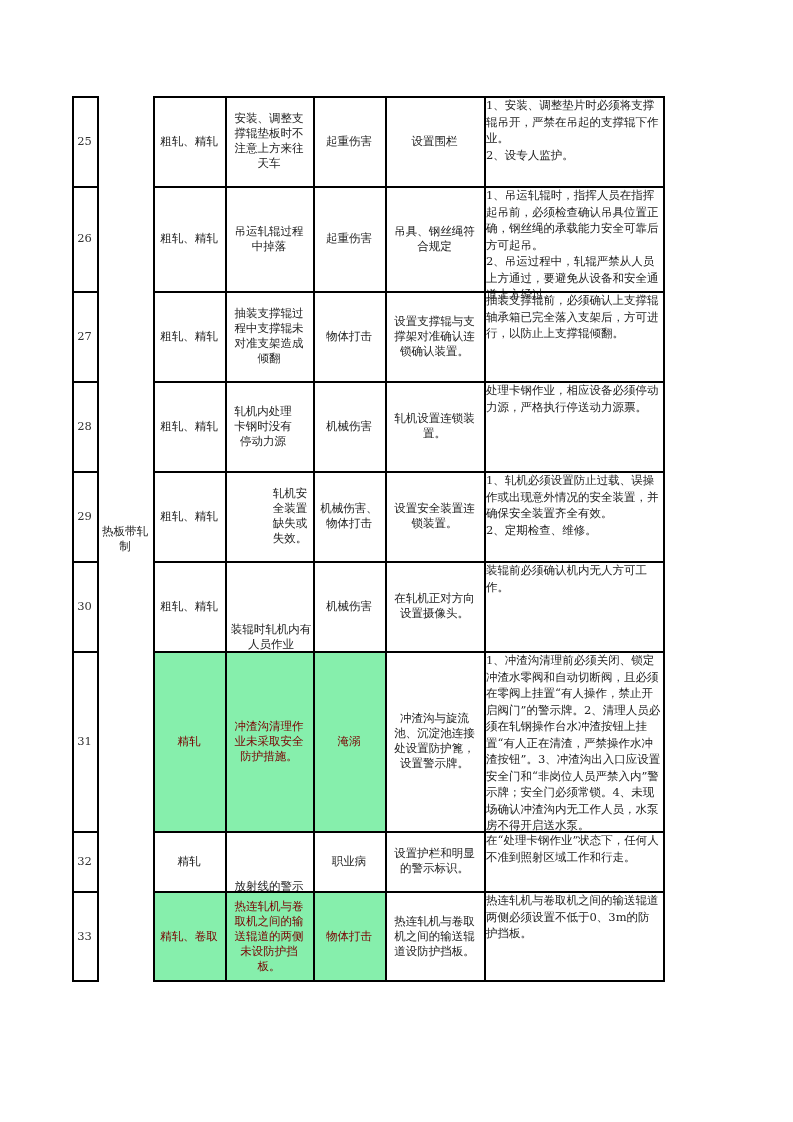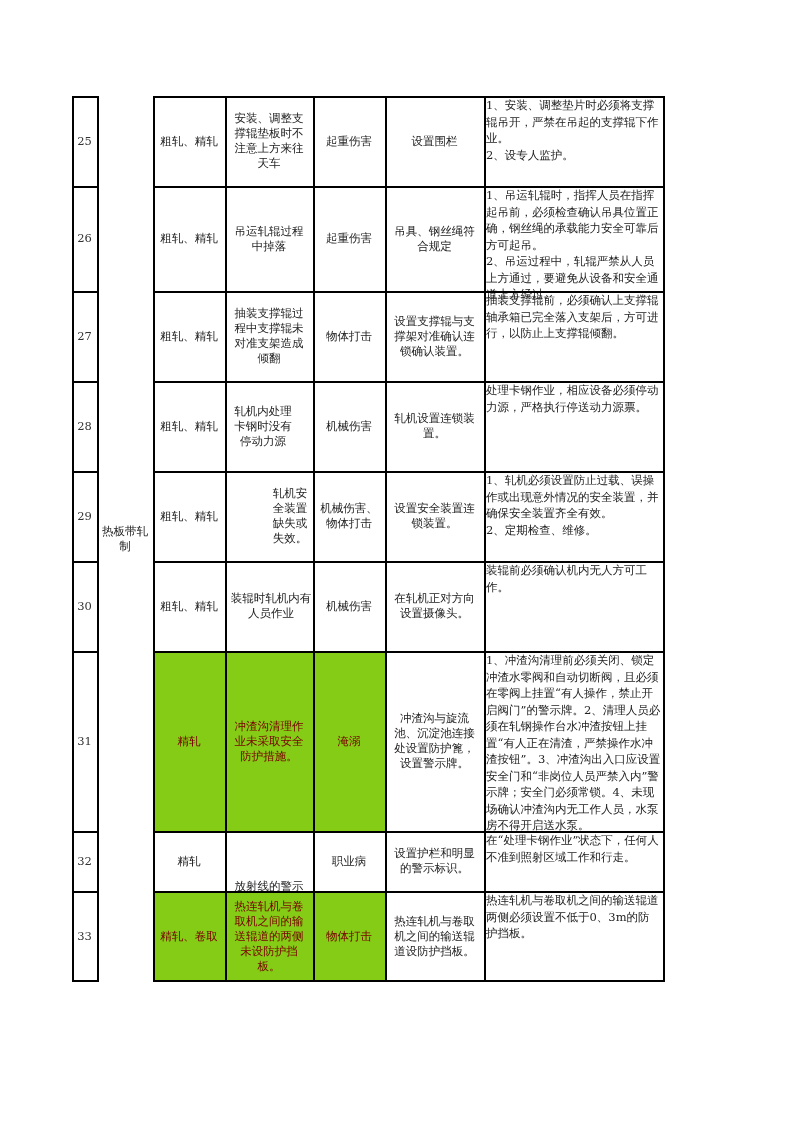--- a/index.html
+++ b/index.html
@@ -2,21 +2,21 @@
 <html><head>
 <meta charset="utf-8">
 <style>
   html, body { margin: 0; padding: 0; background: #ffffff; }
   body { width: 793px; height: 1122px; position: relative; overflow: hidden;
          font-family: "DejaVu Serif", "Liberation Serif", serif; color: #222; }
   .page { position: absolute; left: 0; top: 0; width: 793px; height: 1122px; }
   .cell { position: absolute; box-sizing: border-box; display: flex; align-items: center; justify-content: center;
           text-align: center; font-size: 11.5px; line-height: 15px; padding: 2px 4px; }
   .cell.left { justify-content: flex-start; align-items: flex-start; text-align: left; padding: 1px 2px; line-height: 16.5px; }
-  .cell.red { background: #84cc16; color: #7a0000; }
+  .cell.red { background: #86efac; color: #7a0000; }
   .vline { position: absolute; width: 1.5px; background: #000; }
   .hline { position: absolute; height: 1.5px; background: #000; }
   .num { color: #333; }
   .txt { white-space: pre-line; }
 </style>
 </head>
 <body>
 
 <div class="page">
 
@@ -53,21 +53,21 @@
   <div class="cell num" style="left:72px;top:471px;width:25px;height:90px;">29</div>
   <div class="cell" style="left:153px;top:471px;width:72px;height:90px;">粗轧、精轧</div>
   <div class="cell" style="left:225px;top:471px;width:88px;height:90px;padding-left:46px;">轧机安全装置缺失或失效。</div>
   <div class="cell" style="left:313px;top:471px;width:72px;height:90px;">机械伤害、物体打击</div>
   <div class="cell" style="left:385px;top:471px;width:99px;height:90px;border-radius:31px;">设置安全装置连锁装置。</div>
   <div class="cell left txt" style="left:484px;top:471px;width:179px;height:90px;">1、轧机必须设置防止过载、误操作或出现意外情况的安全装置，并确保安全装置齐全有效。
 2、定期检查、维修。</div>
 
   <div class="cell num" style="left:72px;top:561px;width:25px;height:90px;">30</div>
   <div class="cell" style="left:153px;top:561px;width:72px;height:90px;">粗轧、精轧</div>
-  <div class="cell" style="left:225px;top:561px;width:92px;height:90px;">装辊时轧机内有人员作业</div>
+  <div class="cell" style="left:225px;top:592px;width:92px;height:90px;">装辊时轧机内有人员作业</div>
   <div class="cell" style="left:313px;top:561px;width:72px;height:90px;">机械伤害</div>
   <div class="cell" style="left:385px;top:561px;width:99px;height:90px;">在轧机正对方向设置摄像头。</div>
   <div class="cell left txt" style="left:484px;top:561px;width:179px;height:90px;">装辊前必须确认机内无人方可工作。</div>
 
   <div class="cell num" style="left:72px;top:651px;width:25px;height:180px;">31</div>
   <div class="cell red" style="left:153px;top:651px;width:72px;height:180px;">精轧</div>
   <div class="cell red" style="left:225px;top:651px;width:88px;height:180px;">冲渣沟清理作业未采取安全防护措施。</div>
   <div class="cell red" style="left:313px;top:651px;width:72px;height:180px;">淹溺</div>
   <div class="cell" style="left:385px;top:651px;width:99px;height:180px;">冲渣沟与旋流池、沉淀池连接处设置防护篦，设置警示牌。</div>
   <div class="cell left txt" style="left:484px;top:651px;width:179px;height:180px;">1、冲渣沟清理前必须关闭、锁定冲渣水零阀和自动切断阀，且必须在零阀上挂置“有人操作，禁止开启阀门”的警示牌。2、清理人员必须在轧钢操作台水冲渣按钮上挂置“有人正在清渣，严禁操作水冲渣按钮”。3、冲渣沟出入口应设置安全门和“非岗位人员严禁入内”警示牌；安全门必须常锁。4、未现场确认冲渣沟内无工作人员，水泵房不得开启送水泵。</div>

